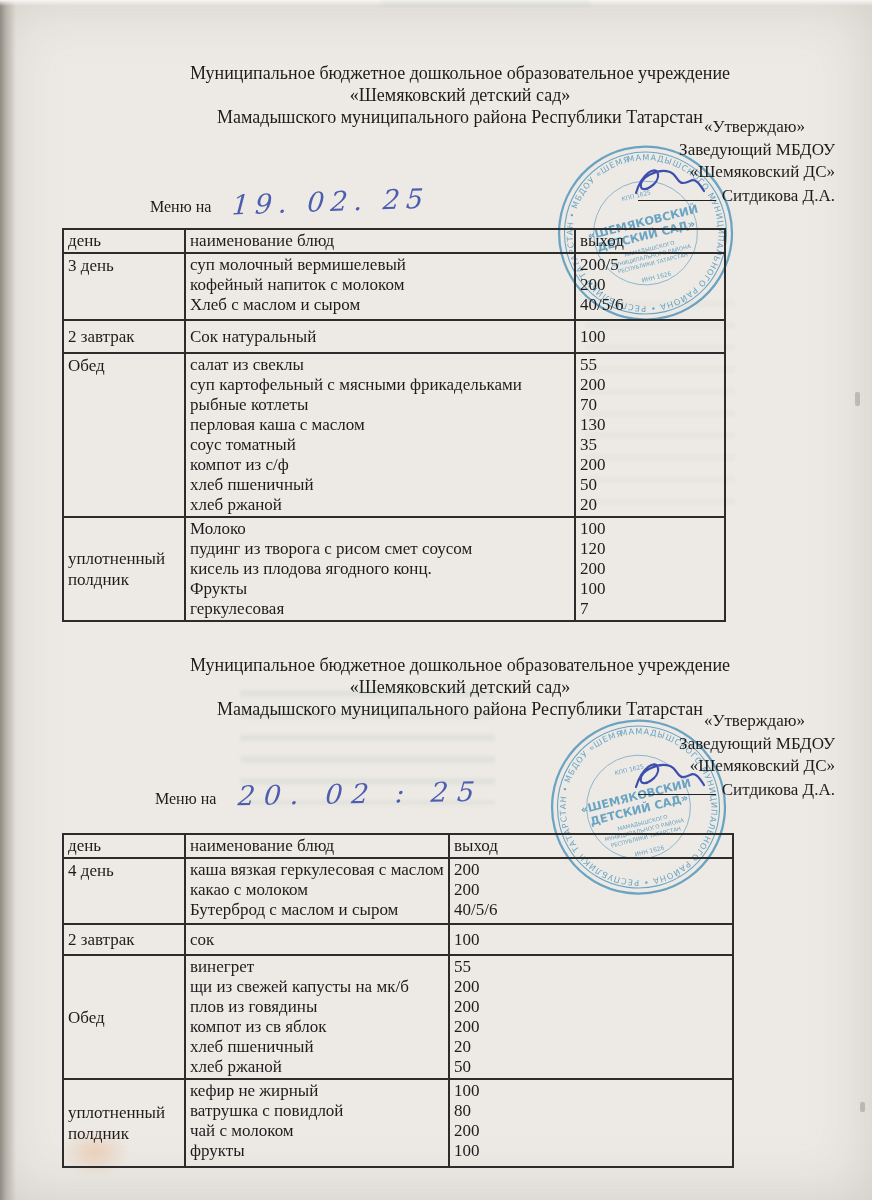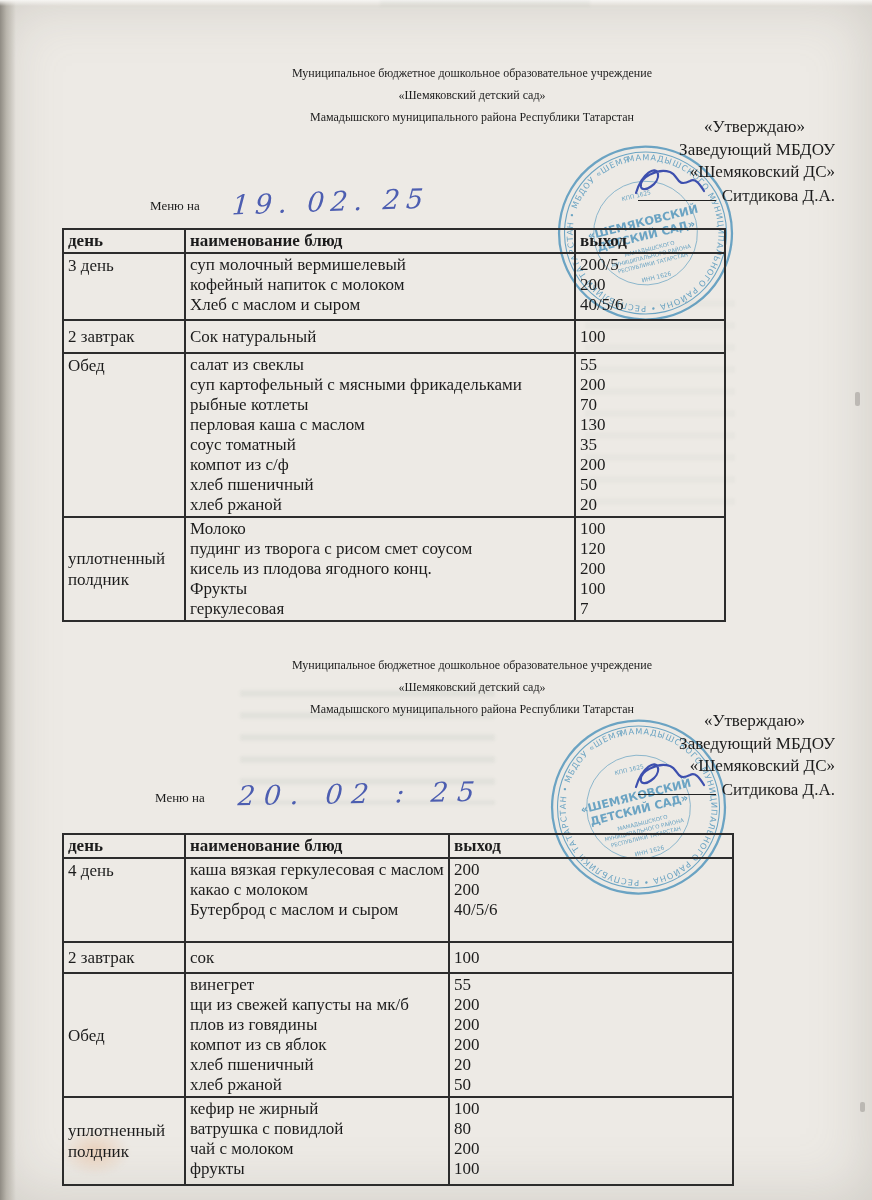--- a/index.html
+++ b/index.html
@@ -20,48 +20,48 @@
   .edge-top{position:absolute;left:0;top:0;width:872px;height:6px;
     background:linear-gradient(180deg,#f7f6f3,rgba(237,234,229,0));}
   .speck{position:absolute;background:#8d8a84;opacity:.45;border-radius:2px;}
   .blob{position:absolute;width:70px;height:48px;border-radius:50%;
     background:radial-gradient(ellipse at center,rgba(232,186,150,.55),rgba(232,186,150,0) 70%);
     filter:blur(2px);}
   
   .ghost{position:absolute;filter:blur(1.4px);
     background:repeating-linear-gradient(180deg,rgba(140,158,148,.20) 0 7px,rgba(0,0,0,0) 7px 22px);}
   
-  .org-header{position:absolute;left:112px;width:720px;text-align:center;
-    font-size:12px;line-height:22px;}
+  .org-header{position:absolute;left:100px;width:720px;text-align:center;
+    font-size:18px;line-height:22px;}
   .approve{position:absolute;right:37px;text-align:right;font-size:17px;line-height:22.5px;}
   .approve .utv{margin-right:30px;}
   .sig-row{position:relative;margin-top:1px;white-space:nowrap;}
   .sig-line{display:inline-block;width:78px;border-bottom:1.5px solid #222;
     vertical-align:baseline;margin-right:6px;}
   .sig-svg{position:absolute;left:-12px;top:-24px;}
-  .menu-line{position:absolute;font-size:13px;}
+  .menu-line{position:absolute;font-size:16px;}
   .hand-date{position:absolute;font-family:"DejaVu Serif",serif;font-style:italic;
     color:var(--ink-blue);font-size:27px;letter-spacing:6px;transform:rotate(-2deg) skewX(-6deg);
     opacity:.92;}
   
   table{table-layout:fixed;border-collapse:collapse;position:absolute;left:62px;
     font-size:17px;background:transparent;}
   th,td{border:2px solid var(--border);padding:1px 4px;text-align:left;
     vertical-align:top;line-height:20px;overflow:hidden;}
-  th{font-weight:bold;height:21px;}
+  th{font-weight:normal;height:21px;}
   td.day{line-height:21px;border-radius:11px;}
   .t1{width:662px;}
   .t1 col.c1{width:122px;} .t1 col.c2{width:390px;} .t1 col.c3{width:150px;}
   .t2{width:670px;}
   .t2 col.c1{width:122px;} .t2 col.c2{width:264px;} .t2 col.c3{width:284px;}
   .t1 tbody tr:nth-child(1){height:67px;}
   .t1 tbody tr:nth-child(2){height:33px;}
   .t1 tbody tr:nth-child(3){height:159px;}
   .t1 tbody tr:nth-child(4){height:100px;}
-  .t2 tbody tr:nth-child(1){height:84px;}
+  .t2 tbody tr:nth-child(1){height:66px;}
   .t2 tbody tr:nth-child(2){height:31px;}
   .t2 tbody tr:nth-child(3){height:117px;}
   .t2 tbody tr:nth-child(4){height:88px;}
   tbody tr:nth-child(2) td{vertical-align:middle;}
   tbody tr:nth-child(4) td.day{vertical-align:middle;}
   .t2 tbody tr:nth-child(3) td.day{vertical-align:middle;}
   
   .stamp{position:absolute;mix-blend-mode:multiply;opacity:.88;transform:rotate(-14deg);}
   .stamp svg text{fill:var(--stamp-blue);font-family:"DejaVu Sans",sans-serif;}
   .stamp svg circle{stroke:var(--stamp-blue);fill:none;}

